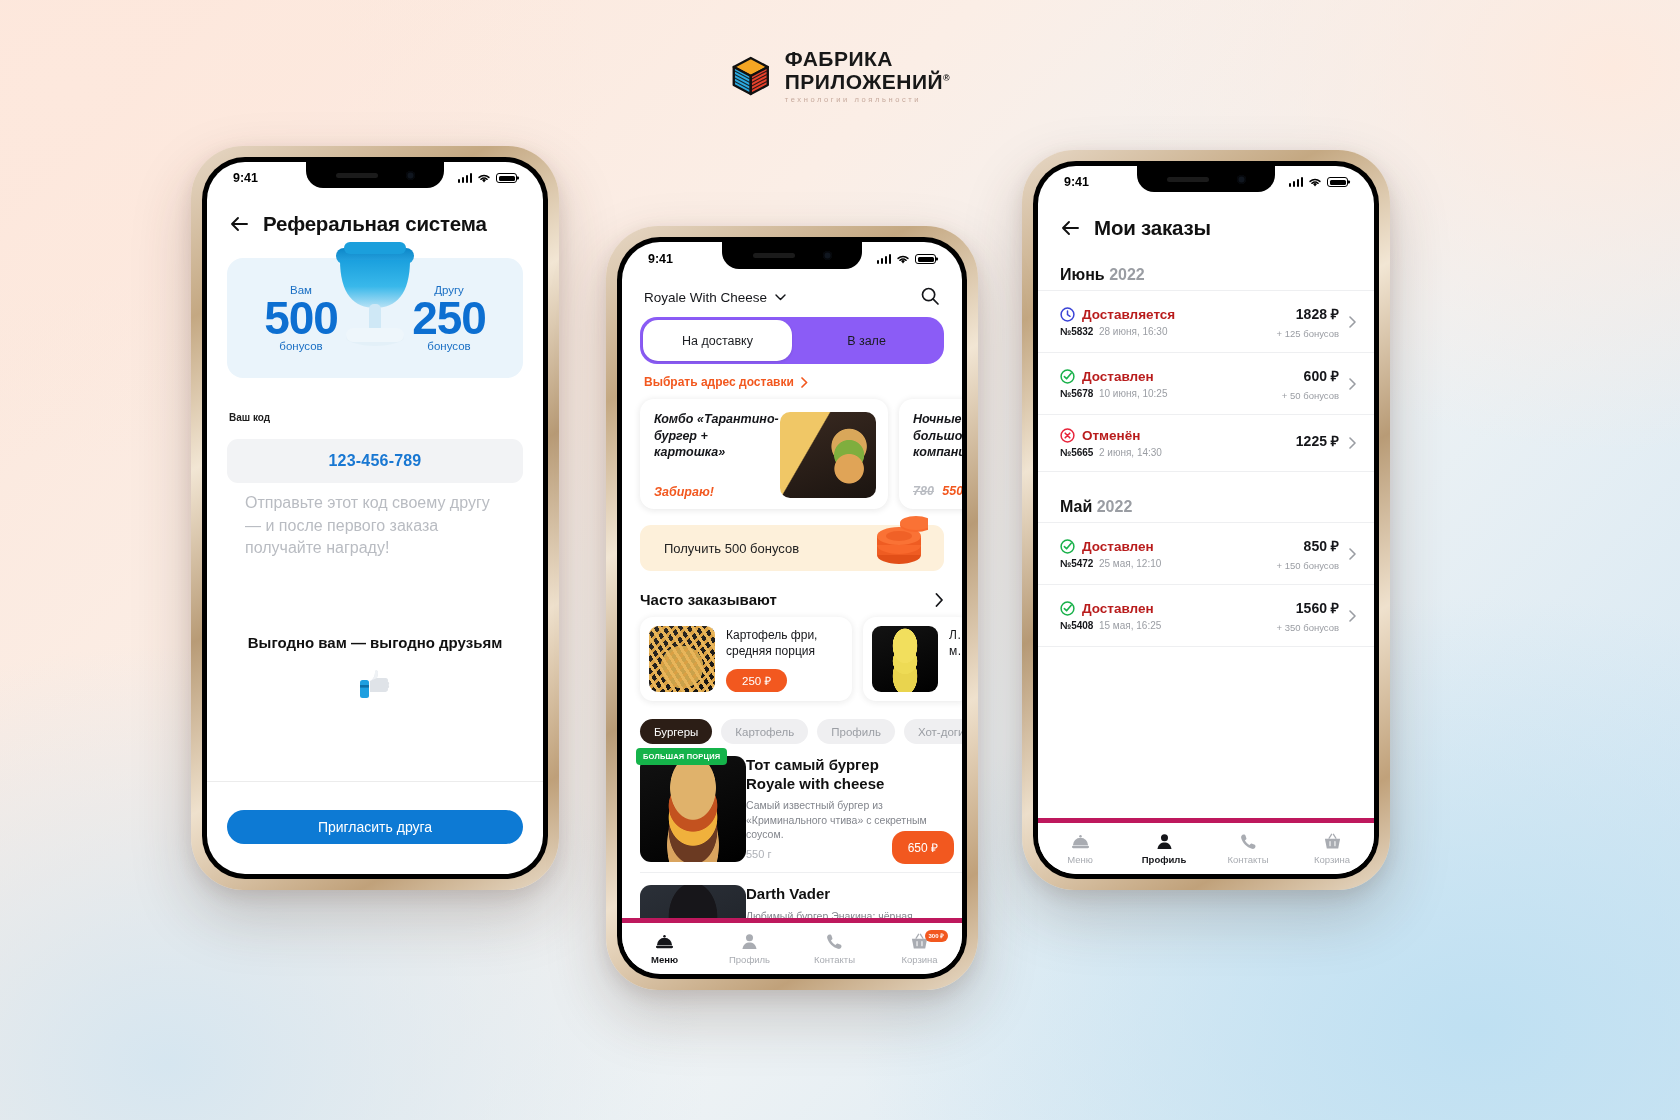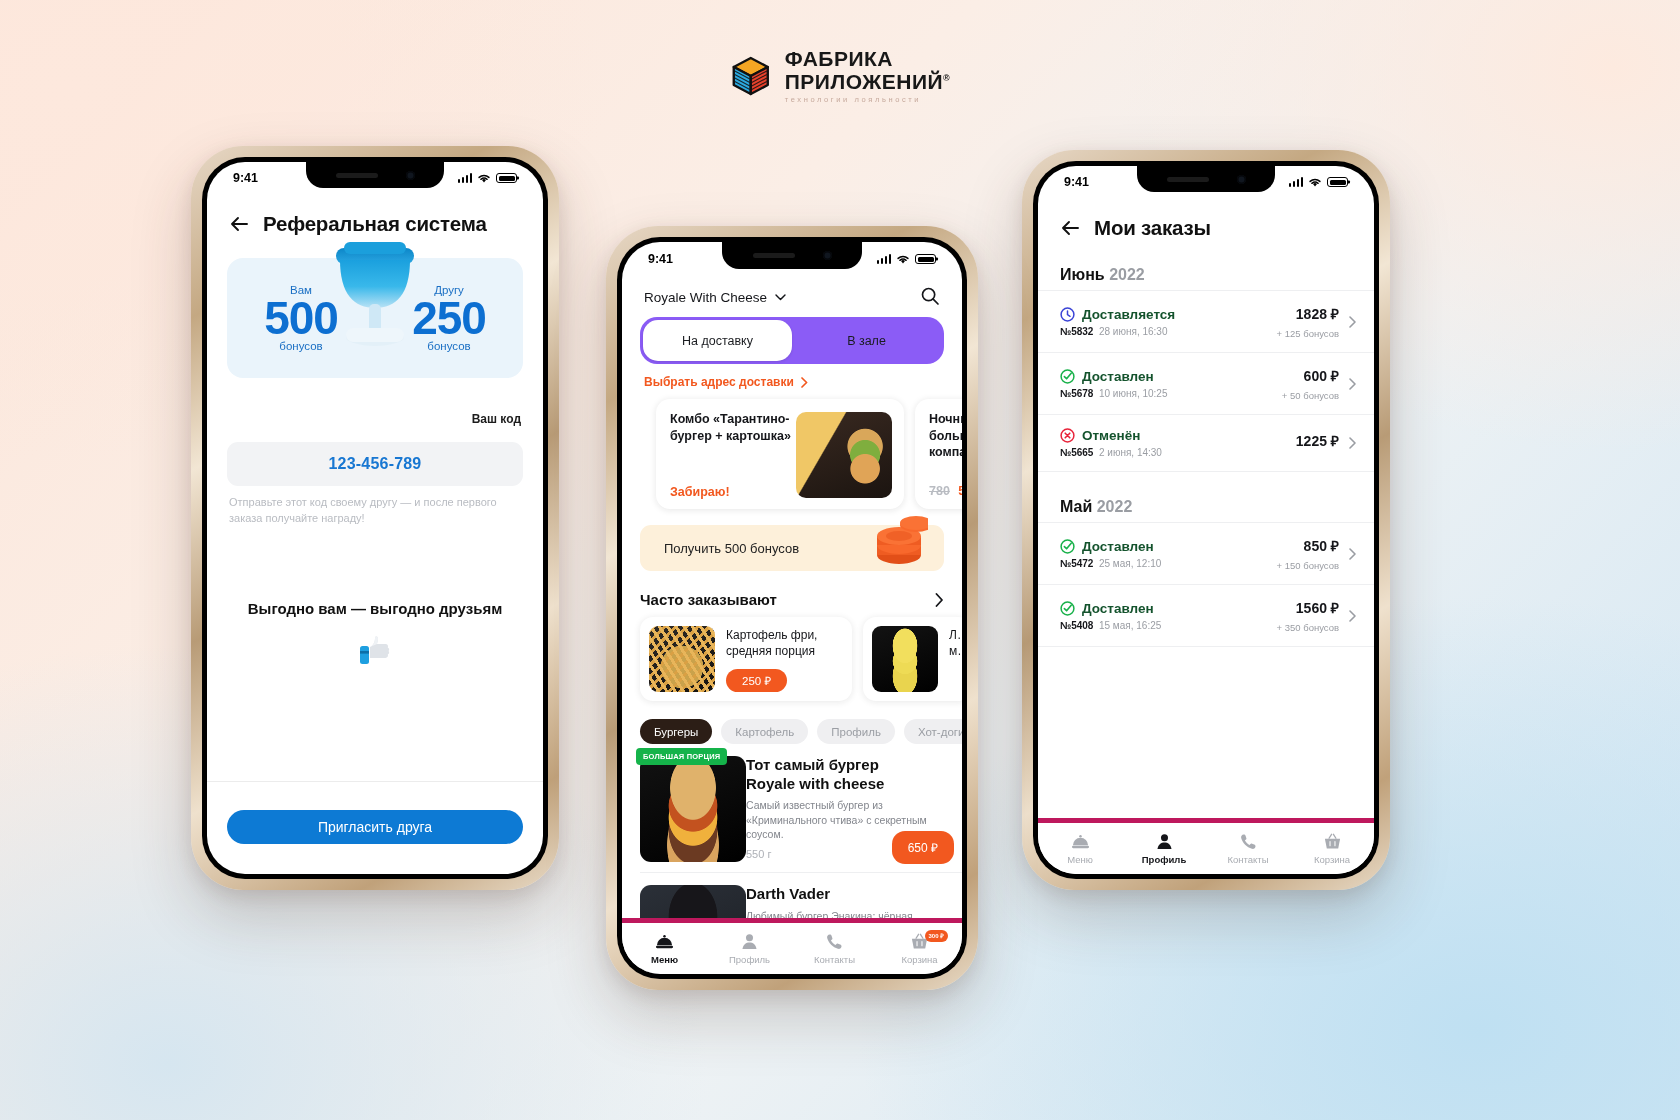--- a/index.html
+++ b/index.html
@@ -56,25 +56,25 @@
   .back-arrow{ width:20px; height:20px; flex:0 0 auto; }
   #p1-title{ font-size:20.5px; font-weight:bold; color:#111; letter-spacing:-.2px; }
   #p1-card{ margin:22px 20px 0; background:#eaf4fb; border-radius:16px; height:120px;
             position:relative; display:flex; }
   .bonus-col{ flex:1; display:flex; flex-direction:column; align-items:center; justify-content:center; }
   .bonus-top{ font-size:11.5px; color:#1a6fc4; margin-bottom:-2px; }
   .bonus-num{ font-size:46px; font-weight:bold; color:#0d6fd1; line-height:1.05; letter-spacing:-1px; }
   .bonus-bot{ font-size:11.5px; color:#1a6fc4; margin-top:-2px; }
   .trophy{ position:absolute; left:50%; top:-54px; transform:translateX(-50%);
            width:130px; height:160px; pointer-events:none; }
-  #p1-codelbl{ margin:34px 22px 16px; font-size:12px; font-weight:bold; color:#1c1c1c;text-align:right; }
+  #p1-codelbl{ margin:34px 22px 16px; font-size:10px; font-weight:bold; color:#1c1c1c; }
   #p1-codebox{ margin:9px 20px 0; height:44px; background:#f2f3f5; border-radius:11px;
                display:flex; align-items:center; justify-content:center;
                font-size:16px; font-weight:bold; color:#1877d2; letter-spacing:.2px; }
-  #p1-hint{ margin:9px 22px 0; font-size:11px; line-height:1.42; color:#b9bcc2; }
+  #p1-hint{ margin:9px 38px 0; font-size:16px; line-height:1.42; color:#b9bcc2; }
   #p1-slogan{ margin:74px 0 0; text-align:center; font-size:15px; font-weight:bold; color:#111; }
   #p1-emoji{ margin:14px auto 0; width:36px; height:36px; display:block; }
   #p1-cta{ position:absolute; left:20px; right:20px; bottom:30px; height:34px; border-radius:24px;
            background:#0d7ad4; color:#fff; font-size:14px; border:none;
            display:flex; align-items:center; justify-content:center; cursor:pointer; }
   #p1-divider{ position:absolute; left:0; right:0; bottom:92px; height:1px; background:#ececec; }
 
   
   #phone2{ left:606px; top:226px; width:372px; height:764px; z-index:6; }
   #phone2 .notch{ width:140px; height:27px; }
@@ -83,21 +83,21 @@
              font-size:13.5px; color:#15161a; }
   .chev-down{ width:11px; height:7px; }
   #p2-seg{ margin:12px 18px 0; height:47px; background:#8b5cf6; border-radius:17px;
            display:flex; padding:3px; }
   .seg{ flex:1; display:flex; align-items:center; justify-content:center; font-size:12.5px;
         border-radius:15px; color:#1a1c20; cursor:pointer; }
   .seg.active{ background:#fff; box-shadow:0 1px 3px rgba(0,0,0,.11); }
   #p2-addr{ display:flex; align-items:center; gap:7px; margin:11px 0 0 22px;
             font-size:12px; font-weight:bold; color:#f2581f; cursor:pointer; }
   .chev-r{ width:7px; height:11px; }
-  .promo-row{ display:flex; gap:11px; padding:10px 0 0 34px; }
+  .promo-row{ display:flex; gap:11px; padding:10px 0 0 18px;font-style:italic; }
   .promo{ flex:0 0 auto; width:248px; height:110px; background:#fff; border-radius:14px;
           box-shadow:0 1px 7px rgba(25,25,30,.11); padding:12px 12px 10px 14px;
           display:flex; justify-content:space-between; }
   .promo-l{ display:flex; flex-direction:column; justify-content:space-between; }
   .promo-t{ font-size:12.5px; font-weight:bold; color:#15161a; line-height:1.32; }
   .promo-a{ font-size:12.5px; font-weight:bold; color:#f2581f; }
   .promo-img{ width:96px; height:86px; border-radius:10px; flex:0 0 auto; align-self:center; }
   .promo-prices{ font-size:12.5px; font-weight:bold; }
   .price-old{ color:#b9bcc2; text-decoration:line-through; margin-right:5px; }
   .price-new{ color:#f2581f; }
@@ -148,21 +148,21 @@
   #phone3 .statusbar{ padding:9px 26px 0; font-size:12.5px; }
   #p3-head{ display:flex; align-items:center; gap:14px; padding:50px 20px 0 22px; }
   #p3-title{ font-size:20.5px; font-weight:bold; color:#111; letter-spacing:-.2px; }
   .month{ margin:26px 22px 6px; font-size:16px; font-weight:bold; color:#111; }
   .month em{ font-style:normal; color:#9a9da3; font-weight:bold; }
   .order{ display:flex; align-items:center; padding:13px 18px 13px 22px;
           border-top:1px solid #eeeff1; cursor:pointer; }
   .o-l{ flex:1; }
   .o-status{ display:flex; align-items:center; gap:7px; }
   .o-ico{ width:15px; height:15px; flex:0 0 auto; }
-  .o-stext{ font-size:13.5px; font-weight:bold; color:#14532d; }
+  .o-stext{ font-size:13.5px; font-weight:bold; color:#b91c1c; }
   .o-meta{ font-size:10px; color:#9a9da3; margin-top:4px; }
   .o-meta b{ color:#15161a; font-weight:bold; }
   .o-r{ text-align:right; margin-right:10px; }
   .o-sum{ font-size:14px; font-weight:bold; color:#15161a; }
   .o-bon{ font-size:9.5px; color:#9a9da3; margin-top:5px; }
   .o-chev{ width:7px; height:12px; flex:0 0 auto; }
   #p3-spacer{ border-top:1px solid #eeeff1; }
 </style>
 </head>
 <body>

